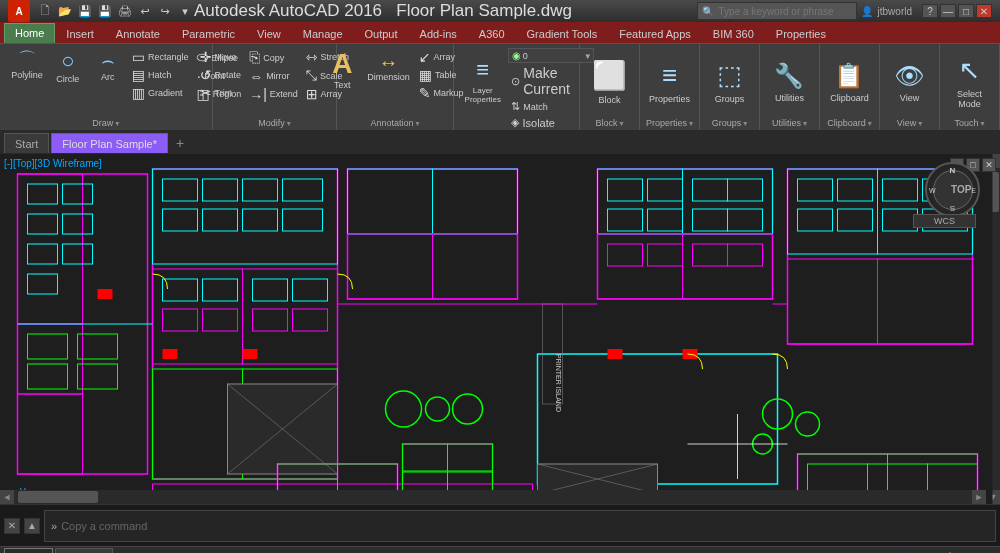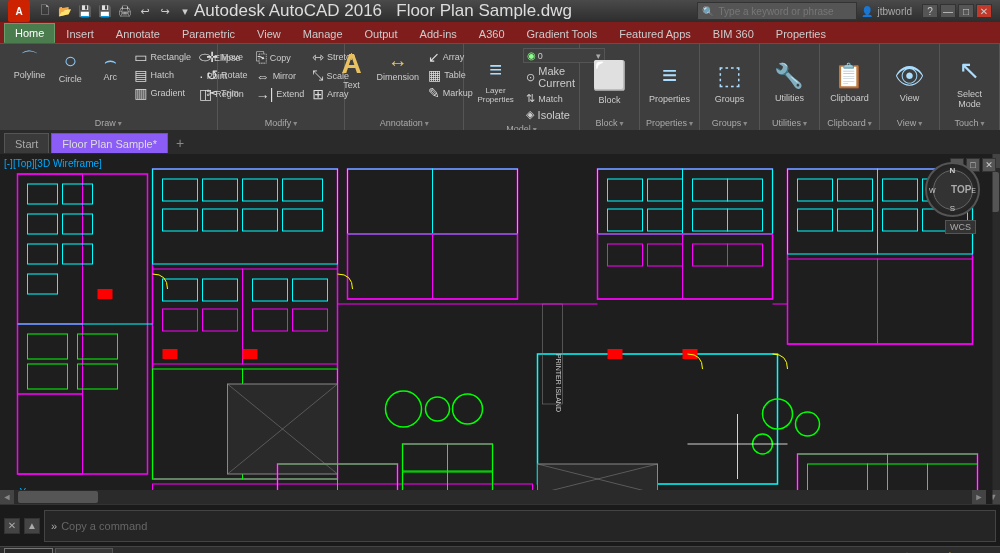--- a/index.html
+++ b/index.html
@@ -526,21 +526,21 @@
           <div style="font-size:8px;color:#ccc;text-align:center;">Layer<br>Properties</div>
         </div>
         <div class="ribbon-col" style="gap:1px;">
           <div style="display:flex;align-items:center;gap:2px;background:#404040;border:1px solid #555;padding:1px 3px;min-width:80px;">
             <span style="color:#88ff88;font-size:10px;">◉</span>
             <span style="font-size:9px;color:#ccc;">0</span>
             <span style="margin-left:auto;font-size:9px;color:#aaa;">▾</span>
           </div>
           <div class="ribbon-btn-sm">
             <span style="font-size:11px;">⊙</span>
-            <span style="font-size:11px;">Make Current</span>
+            <span style="font-size:14px;">Make Current</span>
           </div>
           <div class="ribbon-btn-sm">
             <span style="font-size:11px;">⇅</span>
             <span style="font-size:9px;">Match</span>
           </div>
           <div class="ribbon-btn-sm">
             <span style="font-size:11px;">◈</span>
             <span style="font-size:11px;">Isolate</span>
           </div>
         </div>
@@ -664,21 +664,21 @@
   <div class="compass" style="top:8px;right:20px;">
     <span class="compass-n">N</span>
     <span class="compass-s">S</span>
     <span class="compass-e">E</span>
     <span class="compass-w">W</span>
     <div class="compass-inner">
       <span>TOP</span>
     </div>
   </div>
 
-  <div style="position:absolute;top:66px;right:24px;background:#333;border:1px solid #555;padding:1px 4px;font-size:9px;color:#aaa;z-index:10;">WCS</div>
+  <div style="position:absolute;top:60px;right:24px;background:#333;border:1px solid #555;padding:1px 20px;font-size:9px;color:#aaa;z-index:10;">WCS</div>
 
   <div class="scrollbar-v">
     <div class="scroll-arrow">▲</div>
     <div style="flex:1;position:relative;">
       <div class="scroll-thumb"></div>
     </div>
     <div class="scroll-arrow">▼</div>
   </div>
 
   <svg class="floorplan-svg" viewBox="0 0 985 350" xmlns="http://www.w3.org/2000/svg">

